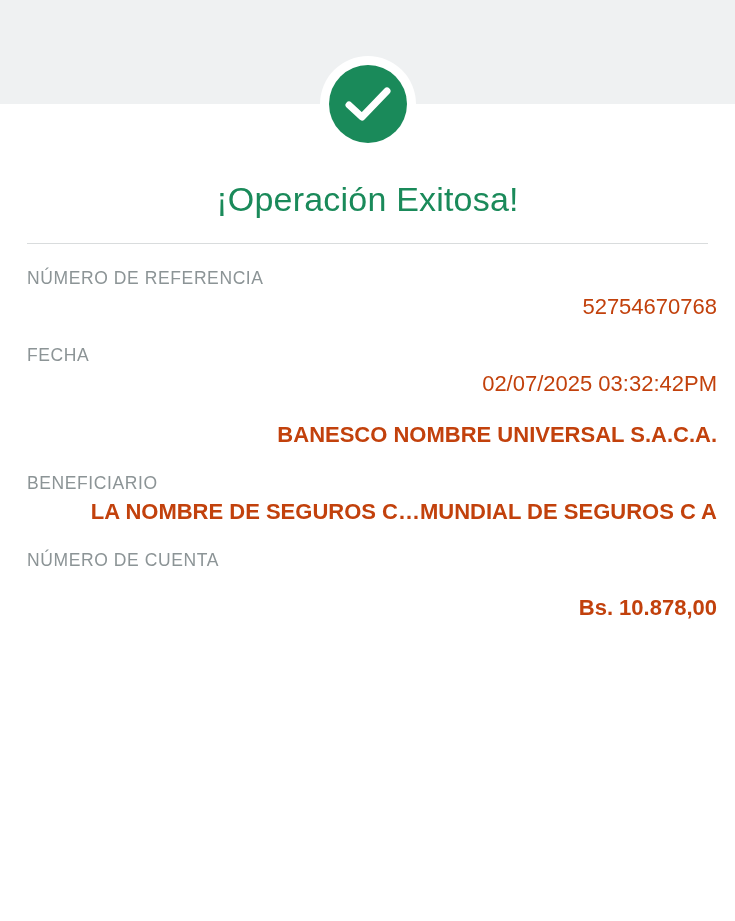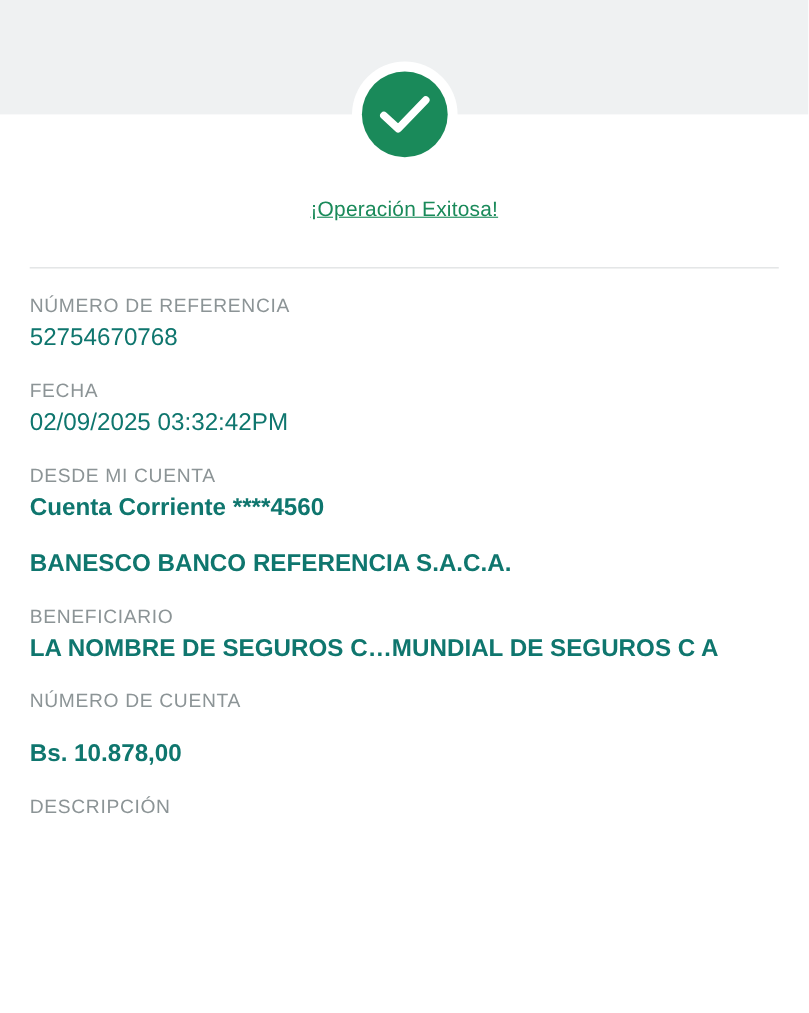--- a/index.html
+++ b/index.html
@@ -53,24 +53,23 @@
   .check-circle svg {
     display: block;
   }
   .success-title {
     position: absolute;
     top: 180px;
     left: 0;
     width: 735px;
     text-align: center;
     color: #1a8a5a;
-    font-size: 19px;
+    font-size: 34px;
     font-weight: 400;
     letter-spacing: 0.2px;
-    text-decoration: underline;
   }
   .divider {
     position: absolute;
     top: 243px;
     left: 27px;
     width: 681px;
     height: 1px;
     background: #d9dcdd;
   }
   .details {
@@ -84,26 +83,27 @@
   }
   .field-label {
     color: #8c9496;
     font-size: 17.5px;
     letter-spacing: 0.6px;
     font-weight: 400;
     line-height: 24px;
     text-transform: uppercase;
   }
   .field-value {
-    color: #0f766e;
+    color: #c2410c;
     font-size: 22px;
     font-weight: 700;
     line-height: 30px;
     margin-top: 2px;
     white-space: nowrap;
+    text-align: right;
   }
   .field-value.light {
     font-weight: 400;
   }
 </style>
 </head>
 <body>
 
 <div class="screen">
 
@@ -123,44 +123,39 @@
 
   <div class="details">
 
     <div class="field">
       <div class="field-label">NÚMERO DE REFERENCIA</div>
       <div class="field-value light">52754670768</div>
     </div>
 
     <div class="field">
       <div class="field-label">FECHA</div>
-      <div class="field-value light">02/09/2025 03:32:42PM</div>
+      <div class="field-value light">02/07/2025 03:32:42PM</div>
     </div>
 
-    <div class="field">
-      <div class="field-label">DESDE MI CUENTA</div>
-      <div class="field-value">Cuenta Corriente ****4560</div>
-    </div>
 
     <div class="field">
-      <div class="field-value">BANESCO BANCO REFERENCIA S.A.C.A.</div>
+      <div class="field-value">BANESCO NOMBRE UNIVERSAL S.A.C.A.</div>
     </div>
 
     <div class="field">
       <div class="field-label">BENEFICIARIO</div>
       <div class="field-value">LA NOMBRE DE SEGUROS C…MUNDIAL DE SEGUROS C A</div>
     </div>
 
     <div class="field">
       <div class="field-label">NÚMERO DE CUENTA</div>
     </div>
 
     <div class="field">
       <div class="field-value">Bs. 10.878,00</div>
     </div>
 
     <div class="field">
-      <div class="field-label">DESCRIPCIÓN</div>
     </div>
 
   </div>
 
 </div>
 
 </body></html>

